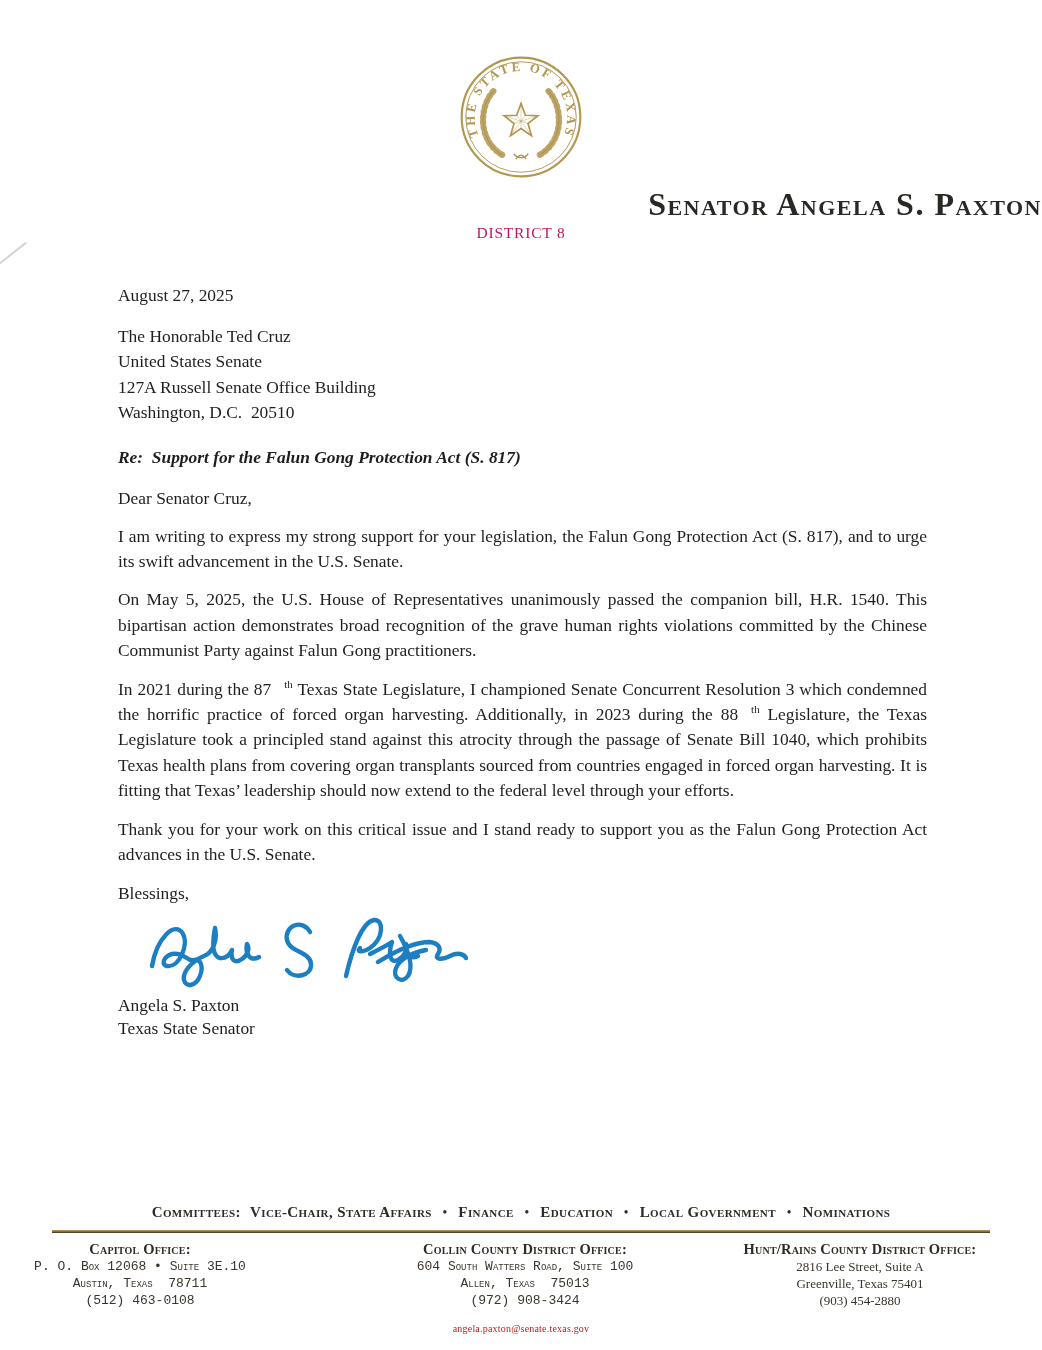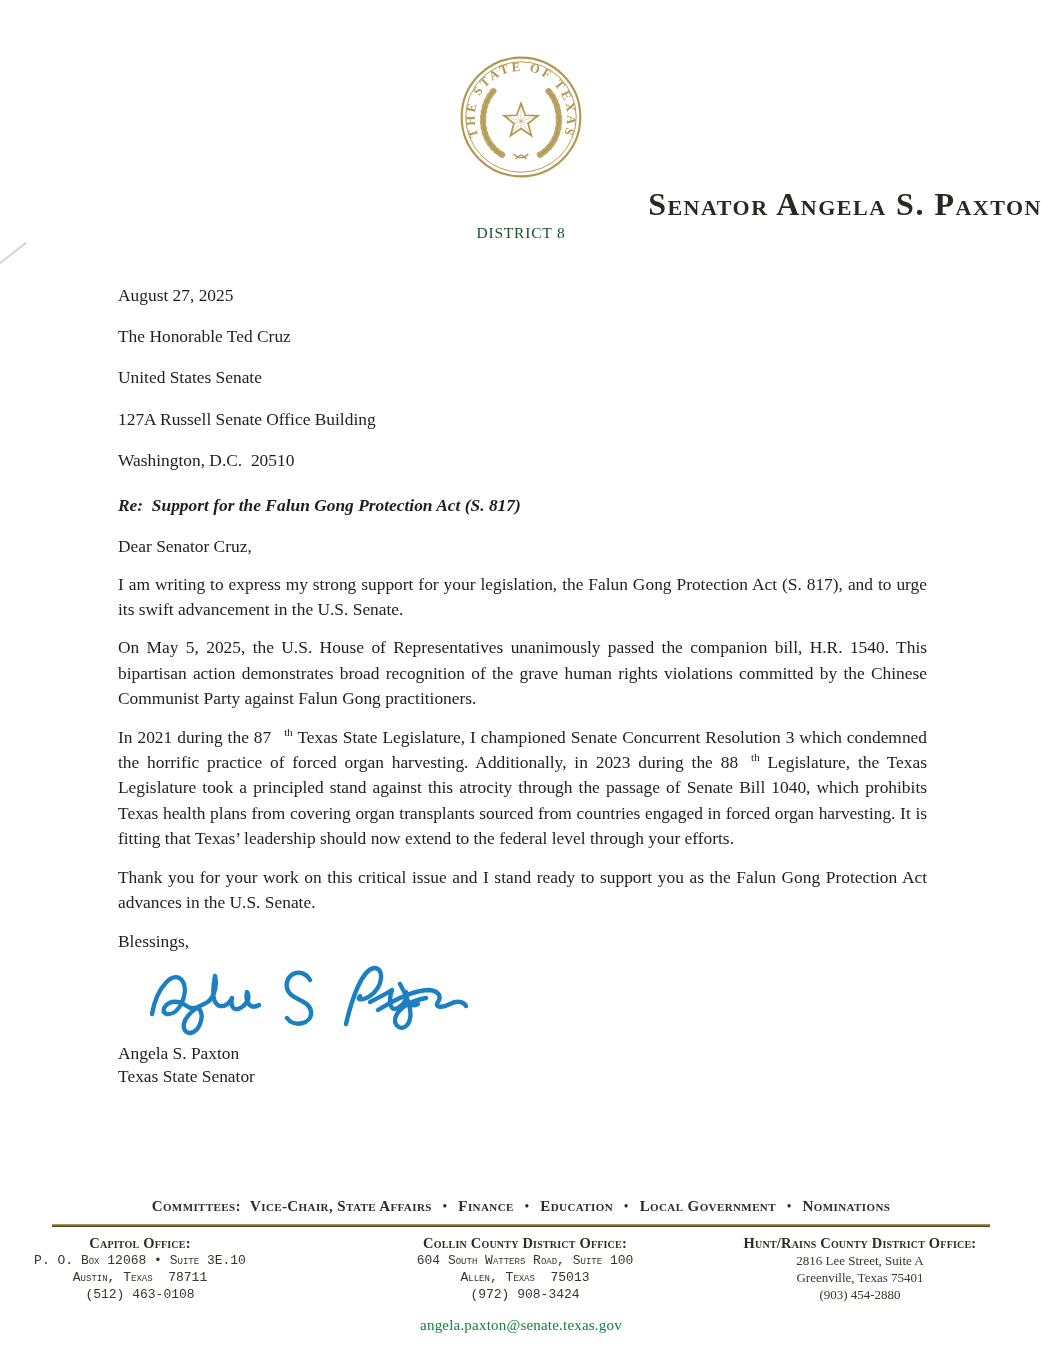--- a/index.html
+++ b/index.html
@@ -9,26 +9,26 @@
     font-family:"Liberation Serif","DejaVu Serif",serif;color:#1e1e1e;
   }
   
   .letterhead{padding-top:54px;text-align:center;}
   .seal{display:block;margin:0 auto;width:126px;height:126px;}
   .senator-name{
     margin:6px 0 0 0;font-size:32px;font-weight:600;letter-spacing:1.5px;
     font-variant:small-caps;color:#2a2825;line-height:1.15;text-align:right;
   }
   .district{
-    margin-top:1px;font-size:15.5px;letter-spacing:.8px;color:#14532d;
+    margin-top:1px;font-size:15.5px;letter-spacing:.8px;color:#be185d;
   }
   
   .letter{position:absolute;left:118px;right:115px;top:283px;font-size:17.4px;}
   .date{margin:0 0 16px 0;line-height:25px;}
-  .addr-line{line-height:25.4px;white-space:pre-wrap;margin-top:16px;}
+  .addr-line{line-height:25.4px;white-space:pre-wrap;}
   .recipient{margin-bottom:19px;}
   .subject{
     margin:0 0 16px 0;font-weight:bold;font-style:italic;line-height:25px;
     white-space:pre-wrap;
   }
   .salutation{margin:0 0 13px 0;line-height:25px;}
   .para{margin:0 0 13px 0;line-height:25.4px;text-align:justify;}
   .para sup{font-size:11px;line-height:0;vertical-align:super;padding-left:13px;}
   .closing{margin:4px 0 0 0;line-height:25px;}
   .signature{display:block;margin:4px 0 0 20px;width:330px;height:82px;}
@@ -56,21 +56,21 @@
   .office-1{left:18px;width:244px;}
   .office-2{left:358px;width:334px;}
   .office-3{left:698px;width:324px;}
   .office-title{
     font-weight:bold;font-variant:small-caps;font-size:14.5px;
     letter-spacing:.2px;color:#2f2b23;line-height:18px;
   }
   .office.sc .office-line{font-variant:small-caps;font-family:Liberation Mono, monospace;}
   .office-line{font-size:13px;line-height:17px;color:#3a352c;white-space:pre-wrap;}
   .email{
-    text-align:center;font-size:15px;color:#15803d;
+    text-align:center;font-size:10px;color:#b91c1c;
     margin:3px 0 16px 0;letter-spacing:.2px;
   }
 </style>
 </head>
 <body>
 
 <div class="page">
 
   <div class="scan-mark"></div>
 

